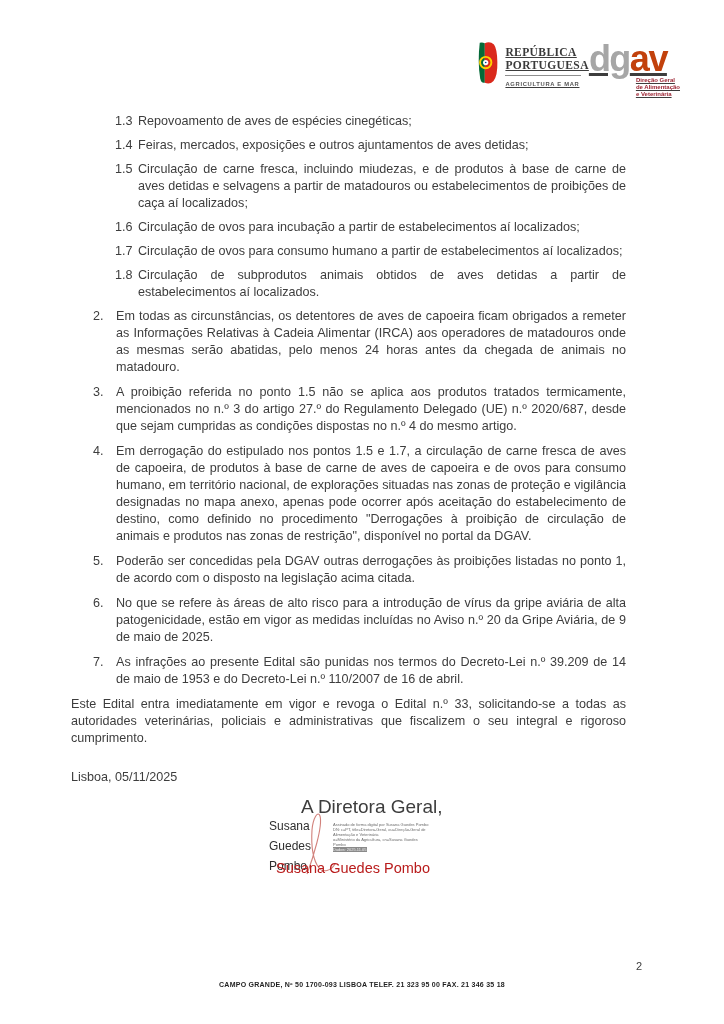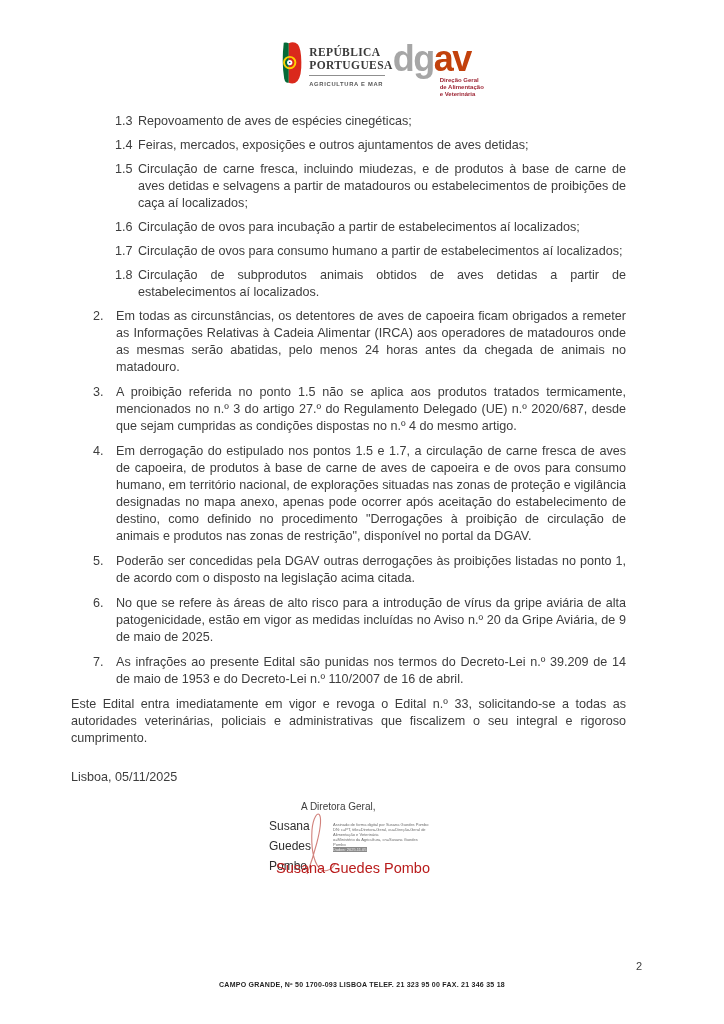--- a/index.html
+++ b/index.html
@@ -5,21 +5,21 @@
   * { margin:0; padding:0; box-sizing:border-box; }
   html,body { background:#e9e9e9; }
   .page {
     position:relative; width:724px; height:1024px; margin:0 auto;
     background:#ffffff; overflow:hidden;
     font-family:"Liberation Sans", sans-serif; color:#3d3d3d;
   }
 
   
   .page-header { position:absolute; top:40px; left:85px; right:44px;
-    display:flex; justify-content:center; align-items:flex-start; }
+    display:flex; justify-content:flex-end; align-items:flex-start;text-decoration:underline; }
   .gov-block { display:flex; align-items:flex-start; }
   .gov-emblem { width:22px; height:46px; margin-right:6px; }
   .gov-text { padding-top:6px; }
   .gov-name { font-family:"Liberation Serif", serif; font-weight:700;
     font-size:11.5px; line-height:12.5px; letter-spacing:.4px; color:#3a3a3a; }
   .gov-divider { width:76px; border-top:1px solid #8f8f8f; margin:4px 0 5px 0; }
   .gov-dept { font-size:5.8px; font-weight:700; letter-spacing:.7px; color:#555; }
 
   .dgav-block { padding-top:2px; }
   .dgav-word { font-size:36px; font-weight:700; letter-spacing:-1.5px;
@@ -38,21 +38,21 @@
   .sub-item { margin-bottom:7px; }
   .sub-item .num { width:23px; margin-left:44px; flex:none; }
   .main-item { margin-bottom:8px; }
   .main-item .num { width:23px; margin-left:22px; flex:none; }
   .main-list { margin-top:3px; }
   .closing-para { margin-top:4px; text-align:justify; }
   .place-date { margin-top:22px; }
 
   
   .signature { position:relative; margin-top:12px; height:92px; }
-  .sig-title { position:absolute; left:230px; top:0; font-size:10px; }
+  .sig-title { position:absolute; left:230px; top:0; font-size:19px; }
   .sig-stacked { position:absolute; left:198px; top:18px; font-size:12px;
     line-height:20px; color:#2f2f2f; }
   .sig-stacked span { display:block; }
   .sig-flourish { position:absolute; left:222px; top:10px; width:48px; height:72px; }
   .sig-microtext { position:absolute; left:262px; top:24px; width:96px;
     font-size:4px; line-height:5px; color:#6b6b6b; }
   .sig-microtext span { display:block; }
   .sig-microtext span.dark { background:#8a8a8a; color:#f2f2f2; width:34px; }
   .sig-name { position:absolute; left:205px; top:62px; font-size:14.5px;
     color:#b91c1c; }

